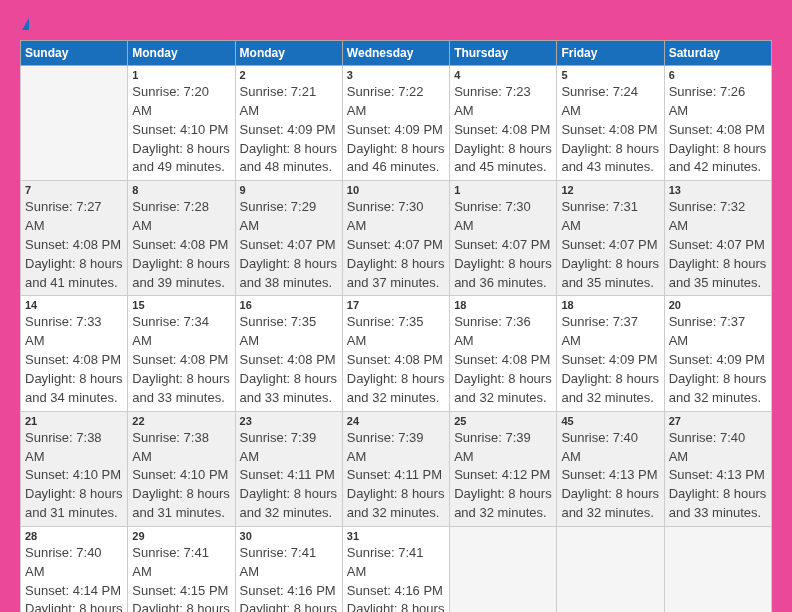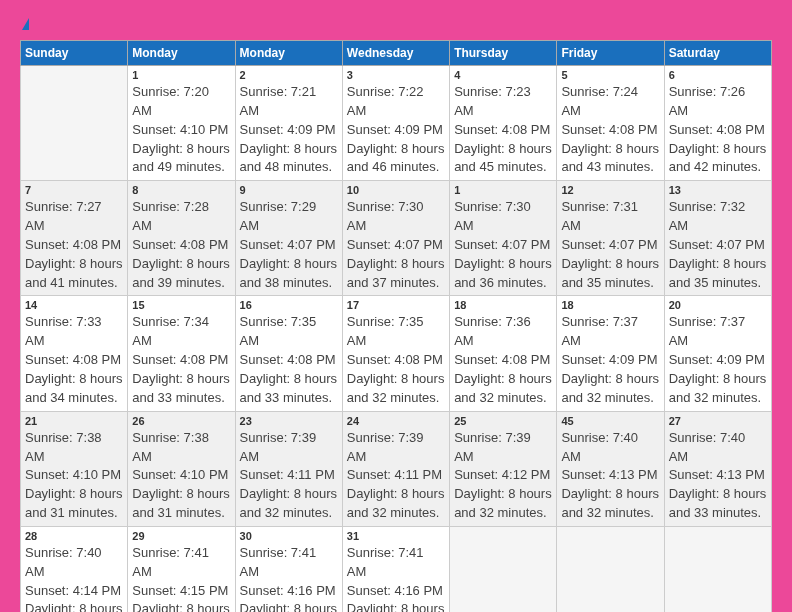--- a/index.html
+++ b/index.html
@@ -214,21 +214,21 @@
             <span class="day-number">20</span>
             <div class="day-info">Sunrise: 7:37 AM<br>Sunset: 4:09 PM<br>Daylight: 8 hours and 32 minutes.</div>
           </td>
         </tr>
         <tr class="row-shaded">
           <td>
             <span class="day-number">21</span>
             <div class="day-info">Sunrise: 7:38 AM<br>Sunset: 4:10 PM<br>Daylight: 8 hours and 31 minutes.</div>
           </td>
           <td>
-            <span class="day-number">26</span>
+            <span class="day-number">22</span>
             <div class="day-info">Sunrise: 7:38 AM<br>Sunset: 4:10 PM<br>Daylight: 8 hours and 31 minutes.</div>
           </td>
           <td>
             <span class="day-number">23</span>
             <div class="day-info">Sunrise: 7:39 AM<br>Sunset: 4:11 PM<br>Daylight: 8 hours and 32 minutes.</div>
           </td>
           <td>
             <span class="day-number">24</span>
             <div class="day-info">Sunrise: 7:39 AM<br>Sunset: 4:11 PM<br>Daylight: 8 hours and 32 minutes.</div>
           </td>

